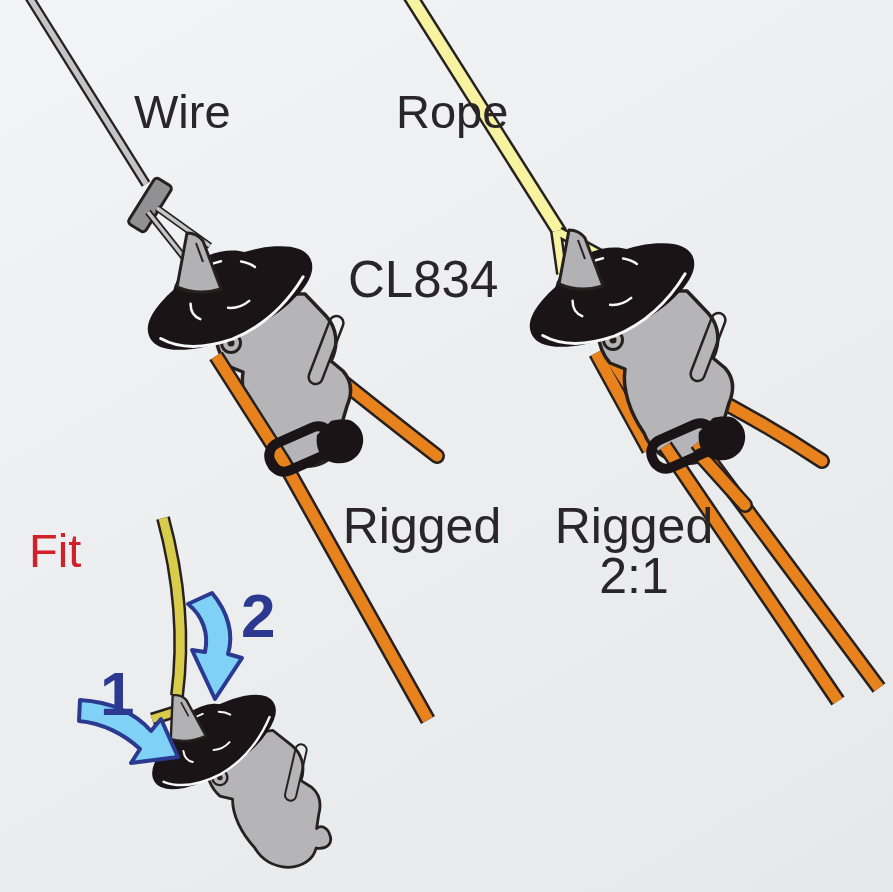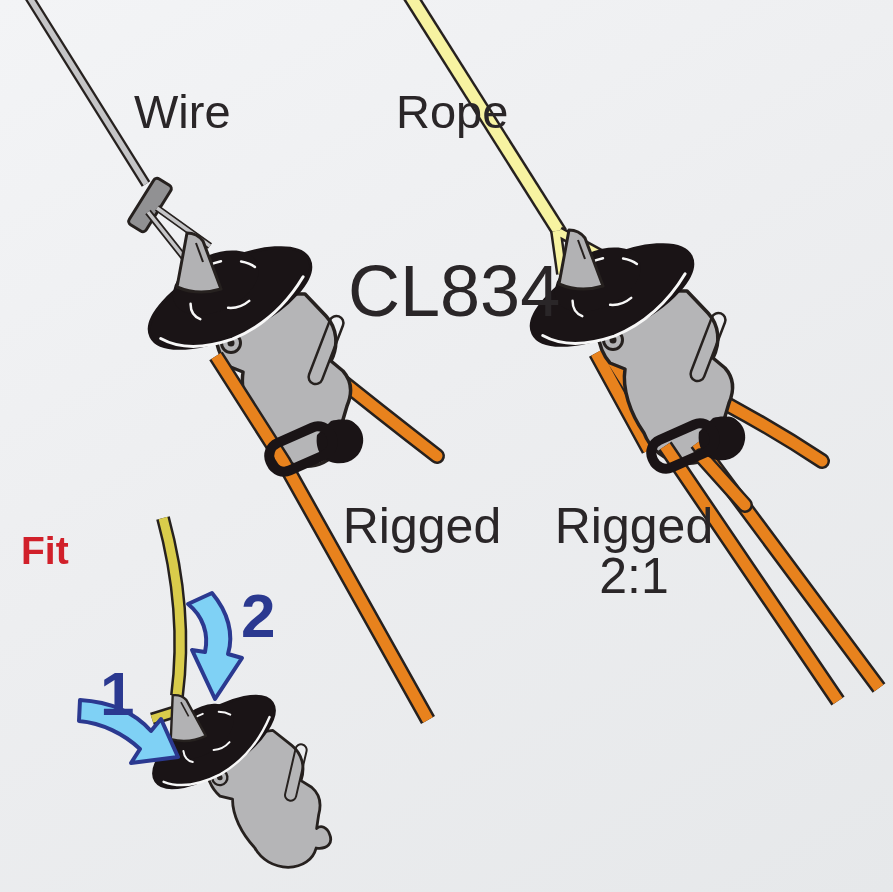--- a/index.html
+++ b/index.html
@@ -5,27 +5,27 @@
   html,body{margin:0;padding:0;background:#fff;}
   .stage{
     position:relative;width:893px;height:892px;overflow:hidden;
     background:linear-gradient(150deg,#f3f4f6 0%,#edeef0 45%,#e6e8ea 100%);
     font-family:"Liberation Sans",sans-serif;
   }
   .stage svg{position:absolute;left:0;top:0;}
   .lbl{position:absolute;color:#2a2628;white-space:pre;margin-left:16px;}
   .lbl-wire{left:118px;top:84px;font-size:47px;}
   .lbl-rope{left:380px;top:84px;font-size:47px;}
-  .lbl-model{left:332px;top:250px;font-size:72px;}
+  .lbl-model{left:332px;top:250px;font-size:51px;}
   .rig{position:absolute;width:182px;text-align:center;color:#2a2628;
        font-size:50px;line-height:50px;}
   .rig1{left:331px;top:501px;}
   .rig2{left:543px;top:501px;}
-  .fit{position:absolute;left:21px;top:529px;color:#d1202a;
-       font-size:39px;line-height:44px;font-weight:bold;}
+  .fit{position:absolute;left:29px;top:529px;color:#d1202a;
+       font-size:47px;line-height:44px;font-weight:normal;}
   .step{position:absolute;color:#2b3990;font-weight:bold;font-size:62px;}
   .step1{left:100px;top:658px;}
   .step2{left:241px;top:580px;}
 </style>
 </head>
 <body>
 
 <div class="stage">
 
 <svg width="893" height="892" viewBox="0 0 893 892">

